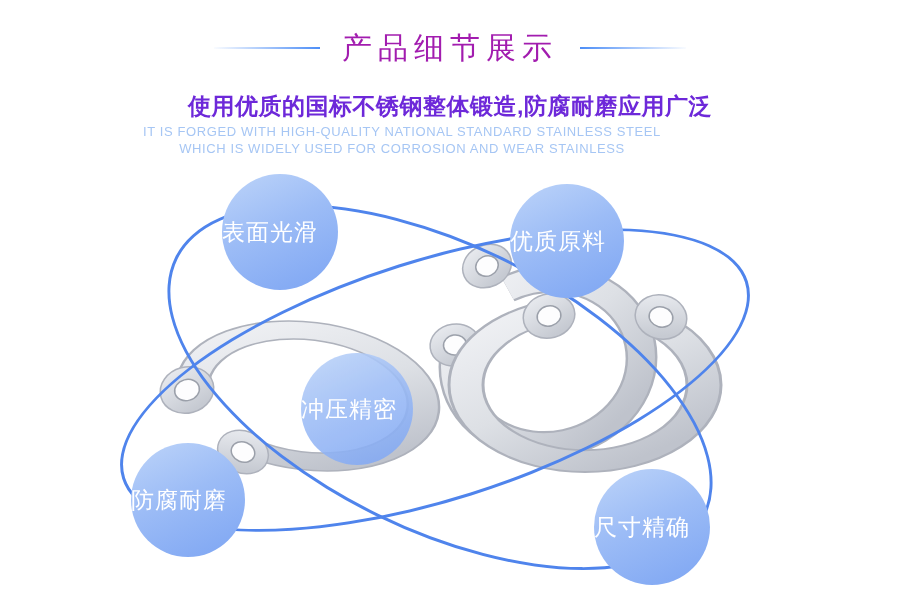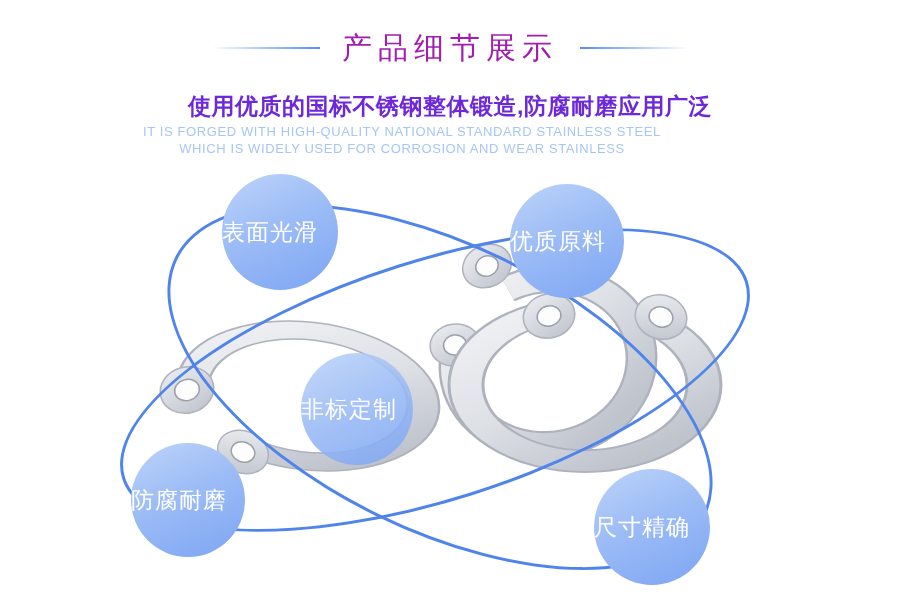--- a/index.html
+++ b/index.html
@@ -132,21 +132,21 @@
     <div class="orbit a"></div>
     <div class="orbit b"></div>
 
     <div class="badge b1">
       <span>表面光滑</span>
     </div>
     <div class="badge b2">
       <span>优质原料</span>
     </div>
     <div class="badge b4">
-      <span>非标定制</span>
+      <span>冲压精密</span>
     </div>
     <div class="badge b5">
       <span>防腐耐磨</span>
     </div>
     <div class="badge b6">
       <span>尺寸精确</span>
     </div>
   </div>
 </div>
 

